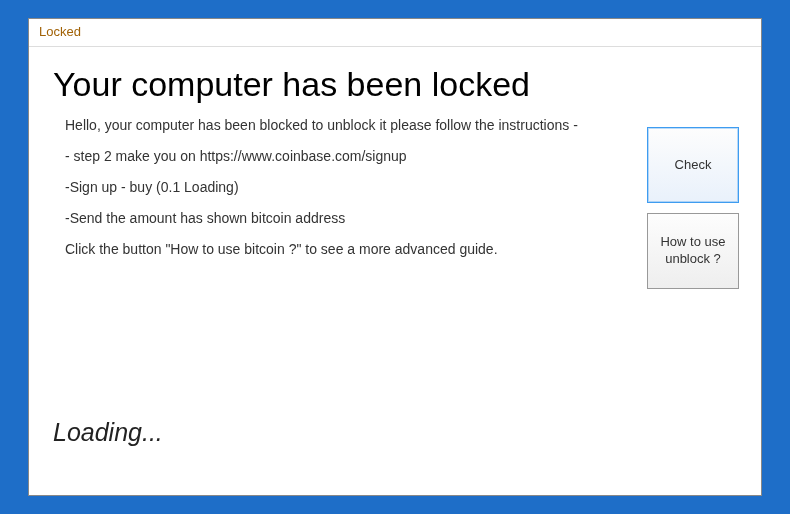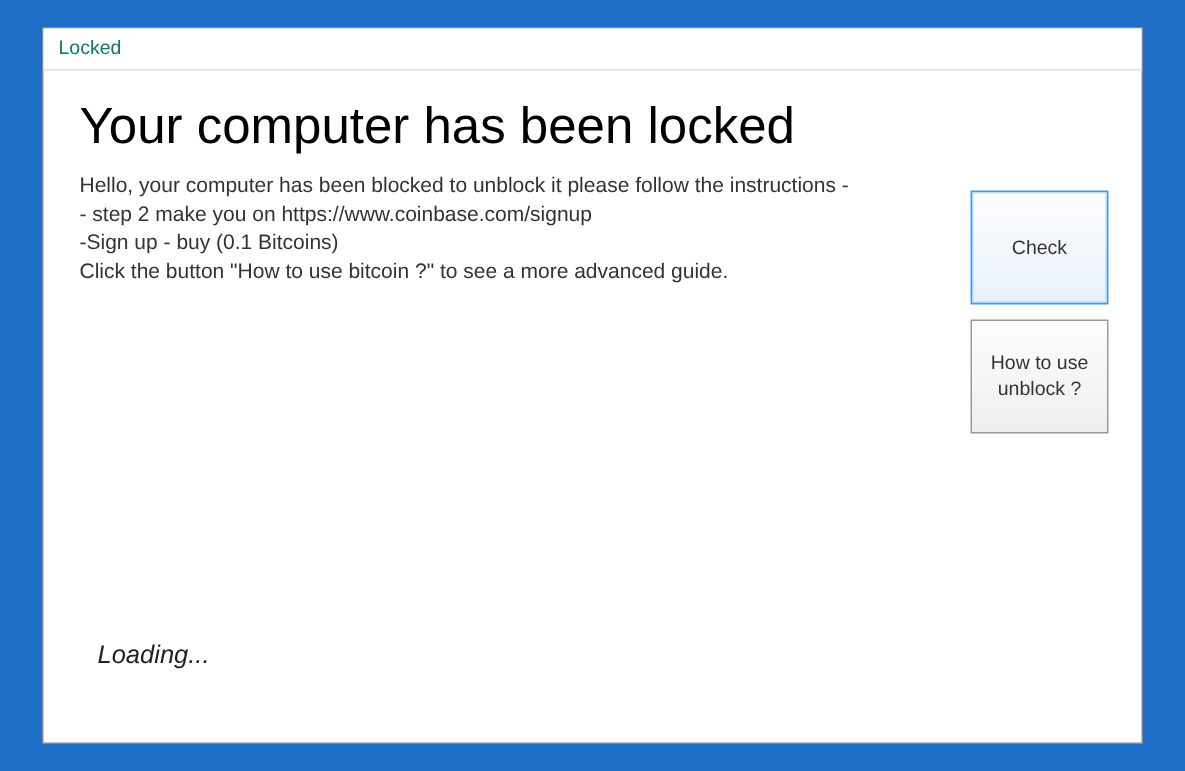--- a/index.html
+++ b/index.html
@@ -19,41 +19,41 @@
       height: 478px;
       background: #fff;
       border: 1px solid #888;
     }
     .title-bar {
       height: 28px;
       background: #fff;
       border-bottom: 1px solid #ddd;
       padding: 5px 10px 0 10px;
       font-size: 13px;
-      color: #0f766e;
+      color: #a16207;
     }
     .content {
       position: relative;
       padding: 18px 24px 0 24px;
       height: calc(100% - 28px);
     }
     .heading {
       font-size: 34px;
       font-weight: 400;
       color: #000;
       margin-bottom: 10px;
       font-family: "Segoe UI", Tahoma, Arial, sans-serif;
     }
     .body-text {
       font-size: 14px;
       color: #333;
       line-height: 1.35;
       width: 560px;
     }
-    .body-text p { margin: 0; }
+    .body-text p { margin: 12px; }
     .body-text .gap { height: 18px; }
     .buttons {
       position: absolute;
       right: 22px;
       top: 80px;
       width: 92px;
     }
     .btn {
       width: 92px;
       height: 76px;
@@ -68,40 +68,41 @@
       padding: 0 6px;
       line-height: 1.3;
     }
     .btn.primary {
       border: 1px solid #3e9cf0;
       box-shadow: 0 0 0 1px rgba(62,156,240,0.35) inset;
       background: linear-gradient(to bottom, #fdfdfd, #e9f1fb);
     }
     .loading {
       position: absolute;
-      left: 36px;
+      left: 24px;
       bottom: 48px;
-      font-size: 17px;
+      font-size: 25px;
       font-style: italic;
       color: #222;
     }
   </style>
 </head>
 <body>
 
 <div class="window">
   <div class="title-bar">
     <span>Locked</span>
   </div>
   <div class="content">
     <h1 class="heading">Your computer has been locked</h1>
     <div class="body-text">
       <p>Hello, your computer has been blocked to unblock it please follow the instructions -</p>
       <p>- step 2 make you on https://www.coinbase.com/signup</p>
-      <p>-Sign up - buy (0.1 Bitcoins)</p>
+      <p>-Sign up - buy (0.1 Loading)</p>
+      <p>-Send the amount has shown bitcoin address</p>
       <p>Click the button "How to use bitcoin ?" to see a more advanced guide.</p>
       <div class="gap"></div>
     </div>
     <div class="buttons">
       <button class="btn primary">Check</button>
       <button class="btn">How to use unblock ?</button>
     </div>
     <div class="loading">Loading...</div>
   </div>
 </div>

